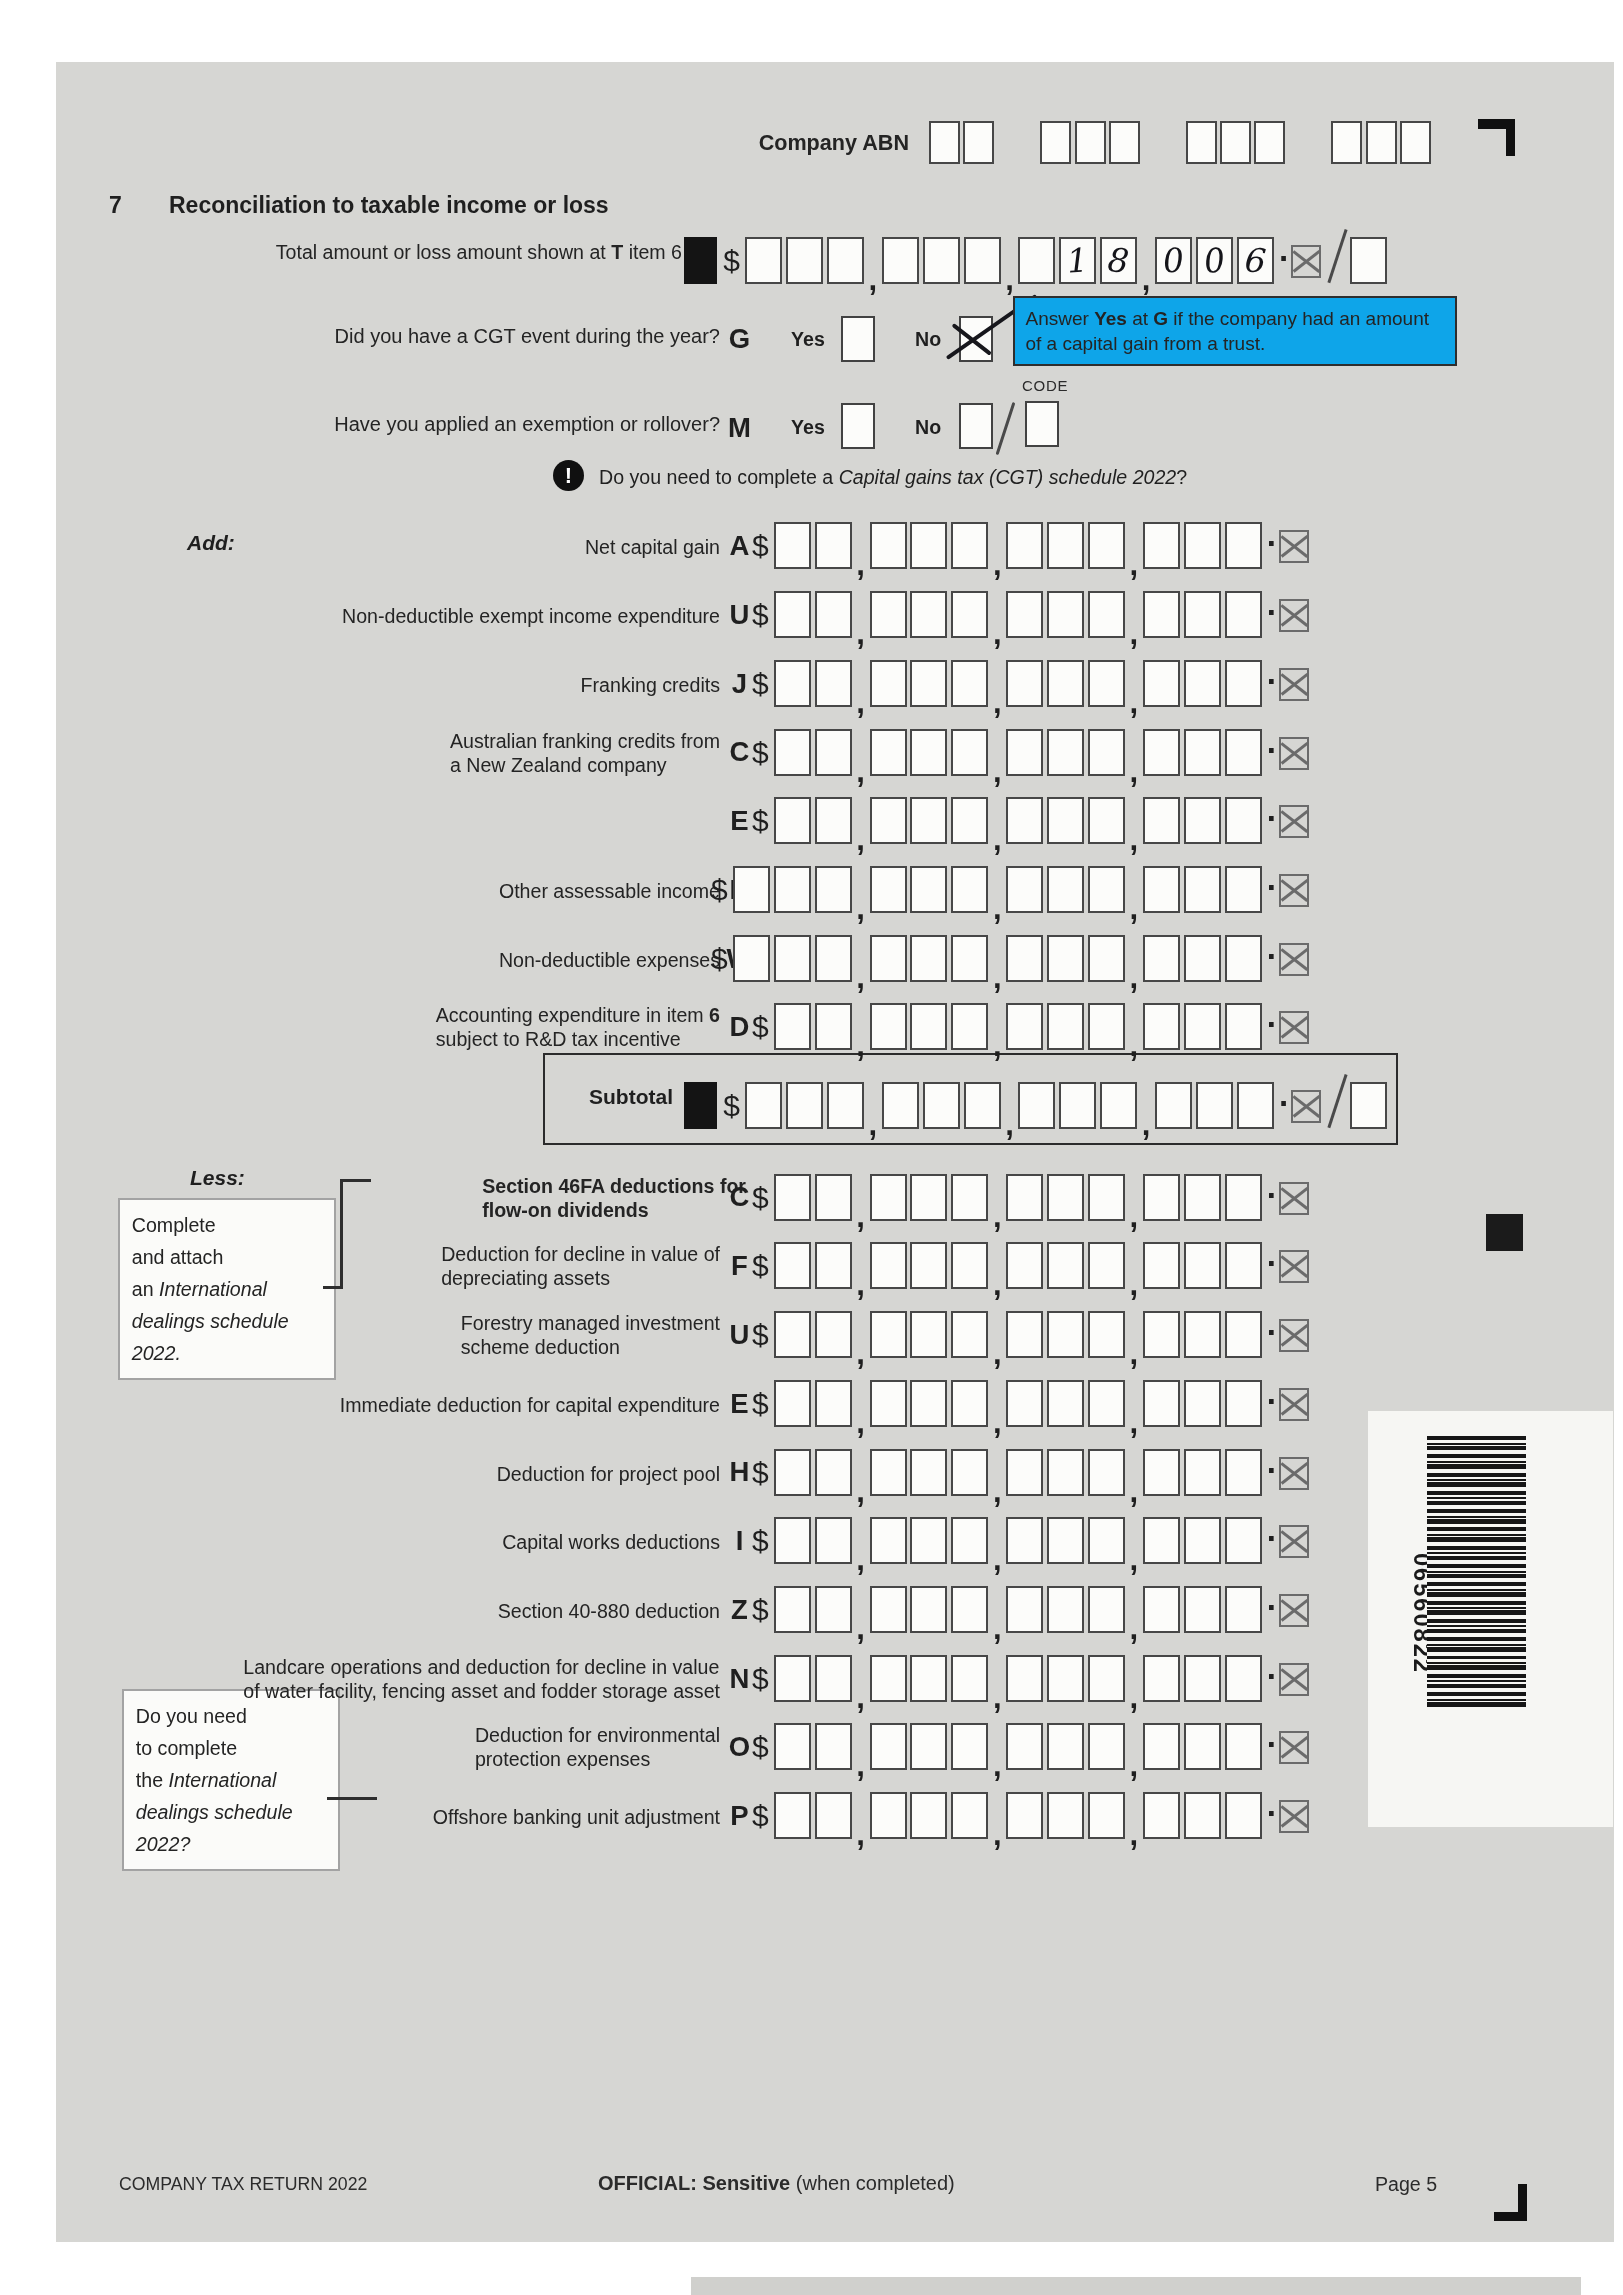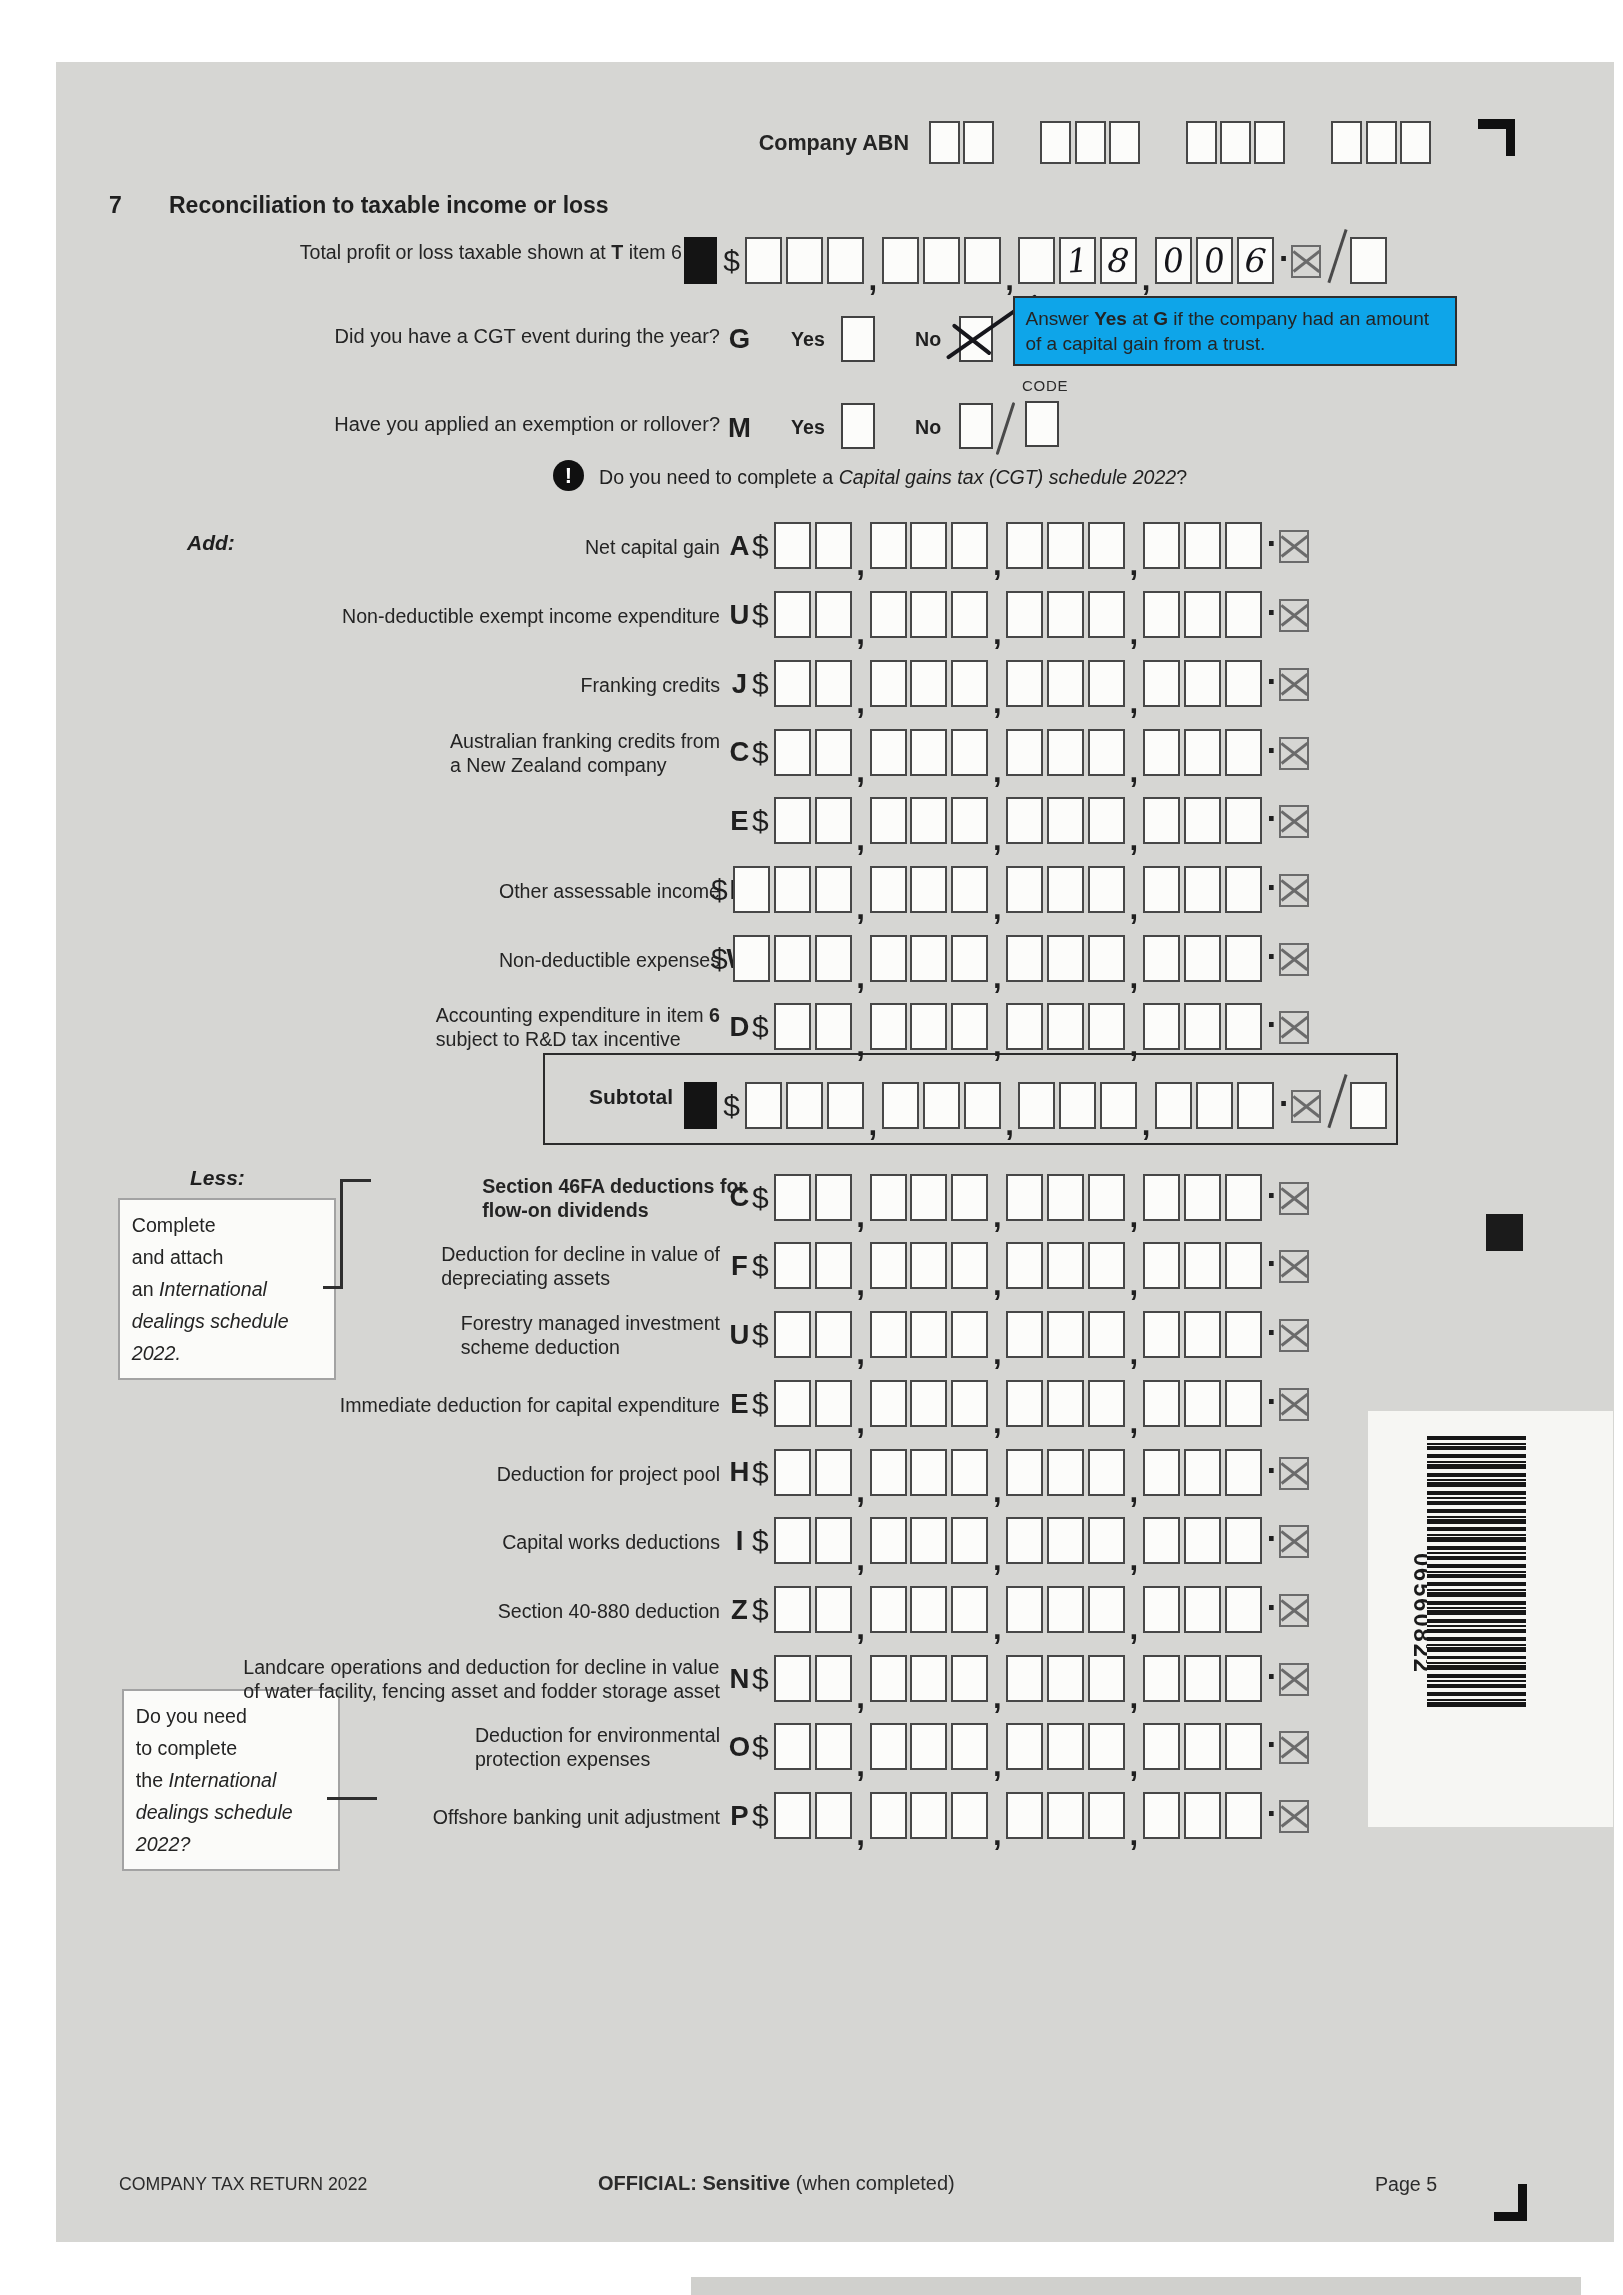--- a/index.html
+++ b/index.html
@@ -78,21 +78,21 @@
         <div class="dbox" style="width: 31px; height: 43px;"></div>
         <div class="dbox" style="width: 31px; height: 43px;"></div>
         <div class="dbox" style="width: 31px; height: 43px;"></div>
       </div>
     </div>
 
   <div class="abs" style="left:109px;top:192px;font-size:23px;font-weight:700;">7</div>
   <div class="abs" style="left:169px;top:192px;font-size:23px;font-weight:700;text-align:center;">Reconciliation to taxable income or loss</div>
 
   <div class="label" style="right:941px;top:240px;">
-    <span>Total profit or loss taxable shown at </span><span class="bd">T</span><span> item 6</span>
+    <span>Total amount or loss amount shown at </span><span class="bd">T</span><span> item 6</span>
   </div>
   <div class="strip" style="top: 228px; right: 236px;">
       <div class="blackbox"></div>
       <div class="dollar">$</div>
       <div class="group">
         <div class="dbox"></div>
         <div class="dbox"></div>
         <div class="dbox"></div>
       </div>
       <div class="comma">,</div>

